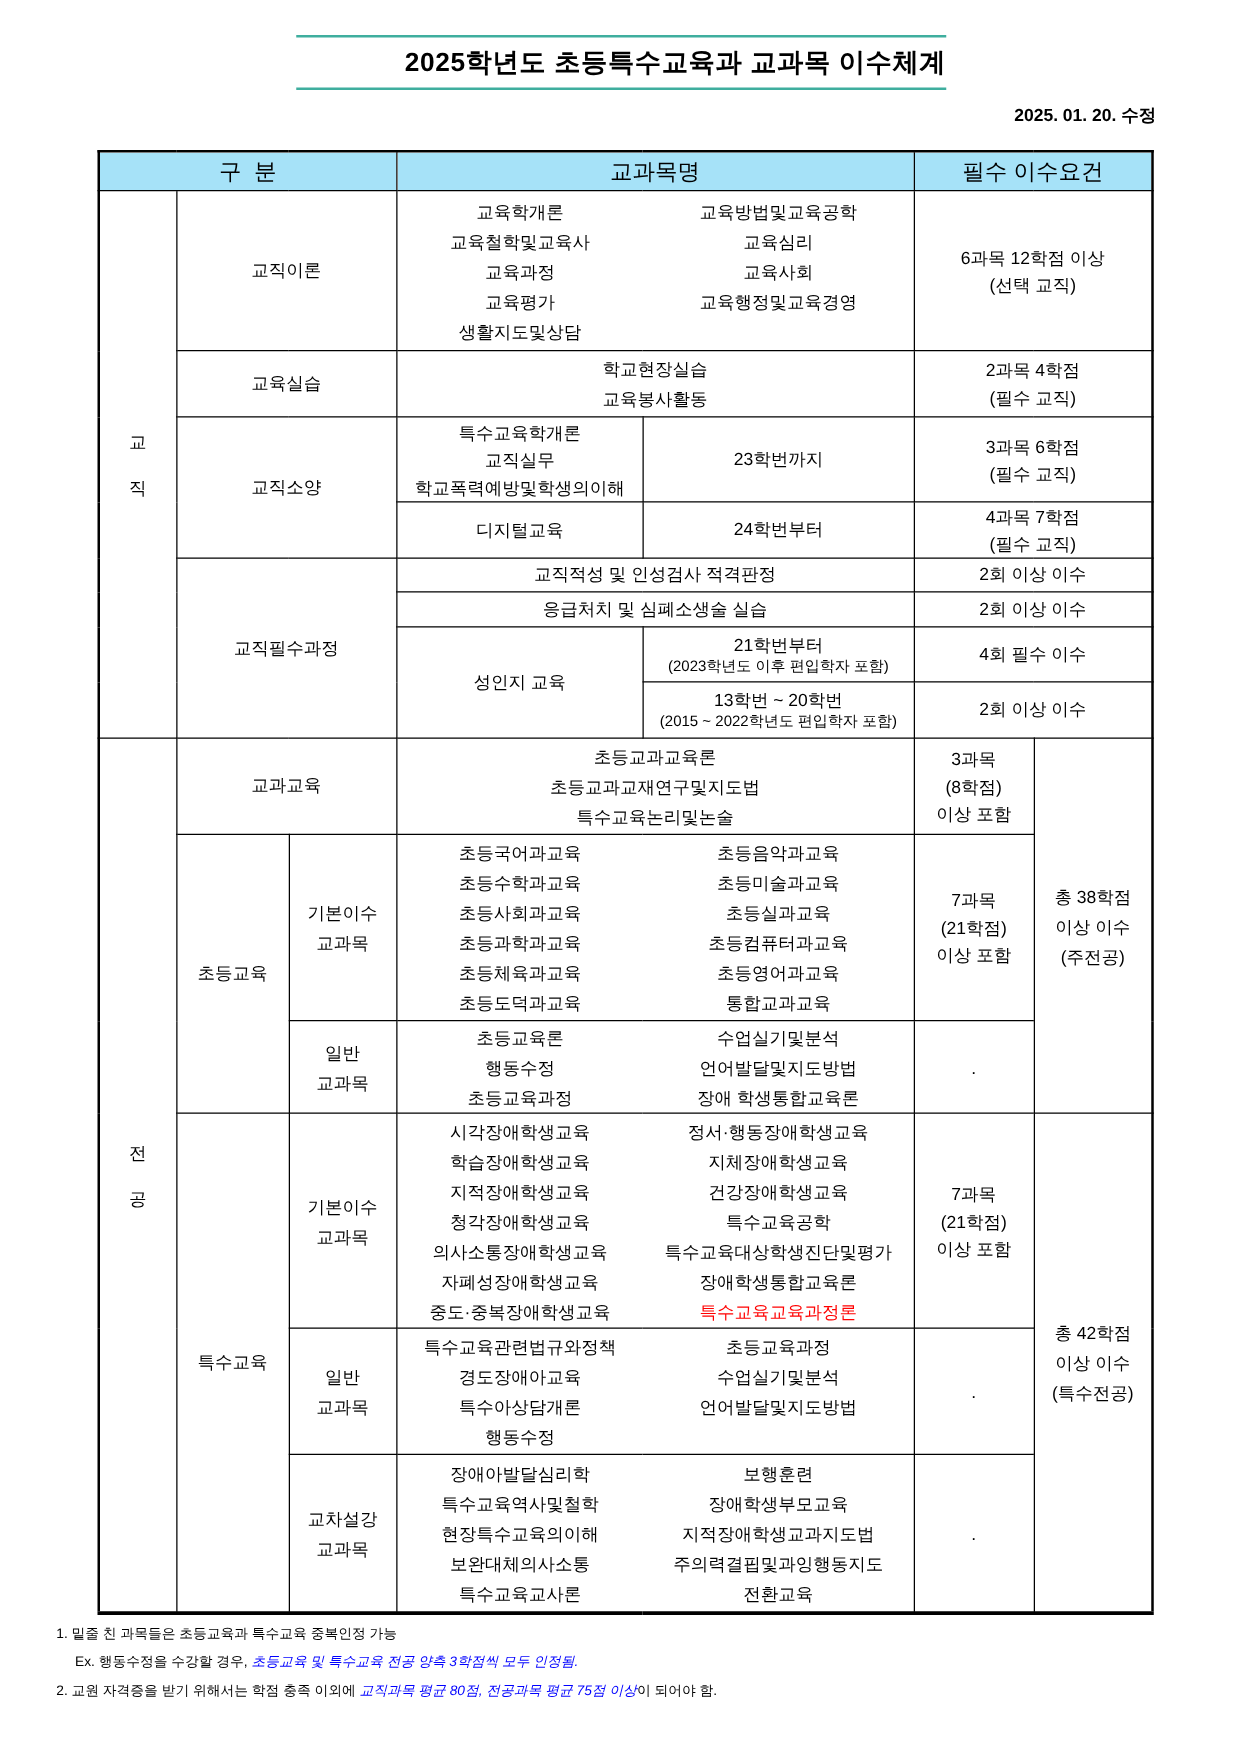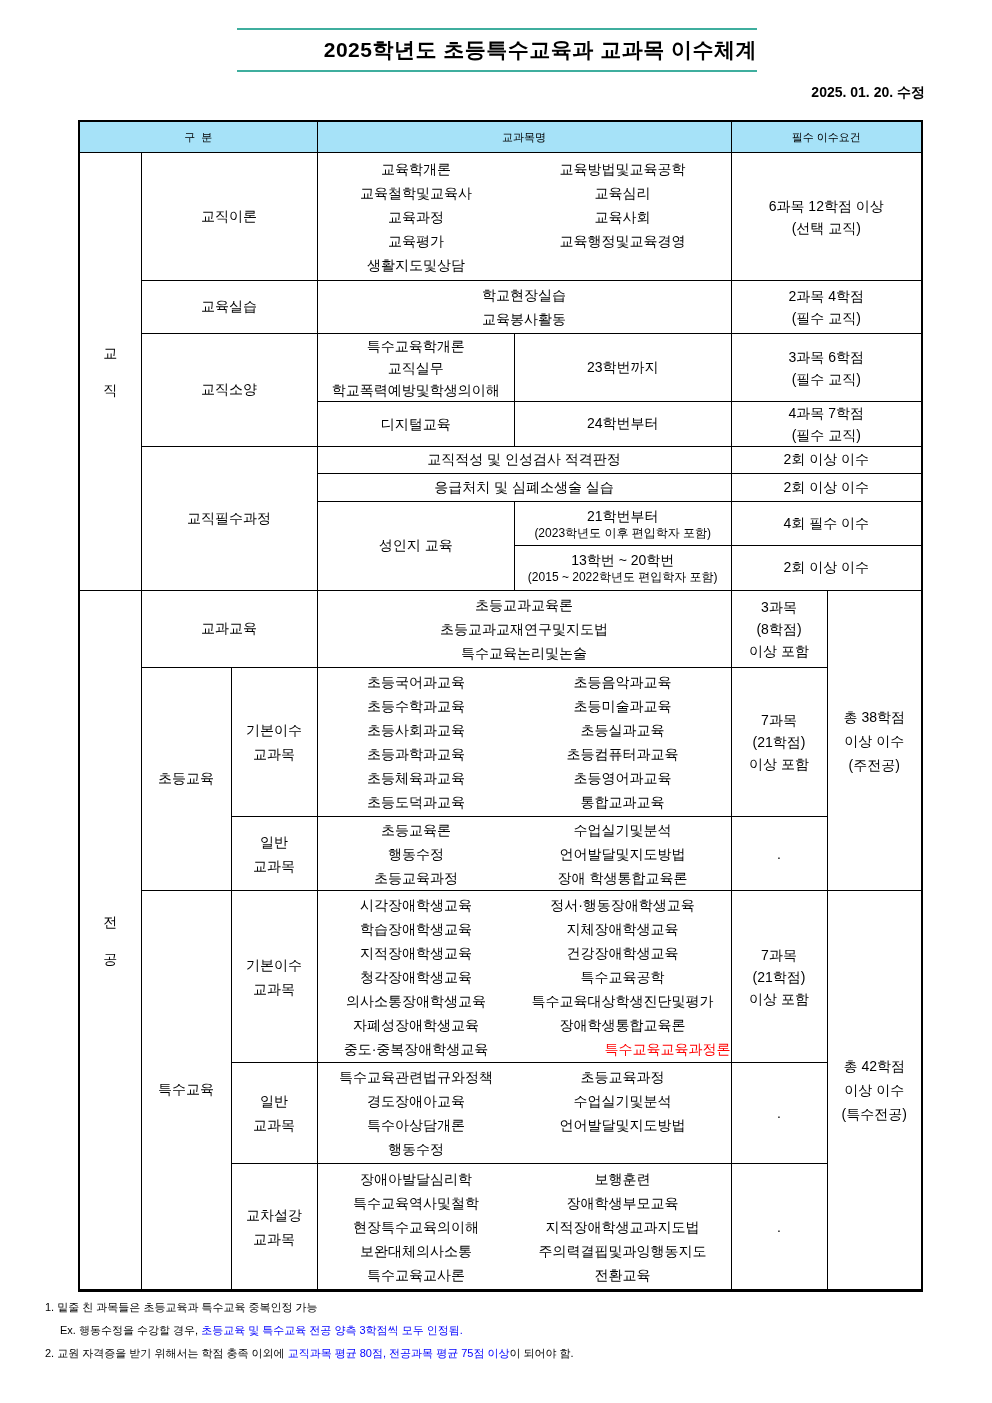--- a/index.html
+++ b/index.html
@@ -23,37 +23,37 @@
     border-collapse:collapse;table-layout:fixed;
     border:2px solid #000;border-bottom:3px solid #000;
   }
   .tbl td{
     border:1.5px solid #000;
     text-align:center;vertical-align:middle;
     font-size:14px;padding:0;overflow:hidden;
   }
   .tbl td.hcell{
     background:var(--header-bg,#a6e2f8);
-    height:30px;font-size:11px;
+    height:30px;font-size:18px;
   }
   .pre{white-space:pre;}
   .vlabel{font-size:15px;}
   .vlabel div{line-height:1;margin:23px 0;}
   .list div{line-height:24px;}
   .tight div{line-height:22px;}
   .req-list div{line-height:22px;}
   .total div{line-height:24px;}
   .cohort div{line-height:19px;}
   .cohort .small, .small{font-size:12px;line-height:15px;}
   .twocol{display:flex;width:100%;}
   .half-a{width:197px;}
   .half-b{width:216px;}
   .u{text-underline-offset:3px;}
-  .red{color:var(--note-red,#ff0000);text-align:right;}
-  .blue{color:var(--note-blue,#0000ff);}
+  .red{color:var(--note-red,#ff0000);}
+  .blue{color:var(--note-blue,#0000ff);font-style:italic;}
   .notes{position:absolute;left:45px;top:1296px;font-size:11px;}
   .note{line-height:23px;}
   .note.indent{padding-left:15px;}
 </style>
 </head>
 <body>
 
 <div class="title-box">
   <span>2025학년도 초등특수교육과 교과목 이수체계</span>
 </div>

